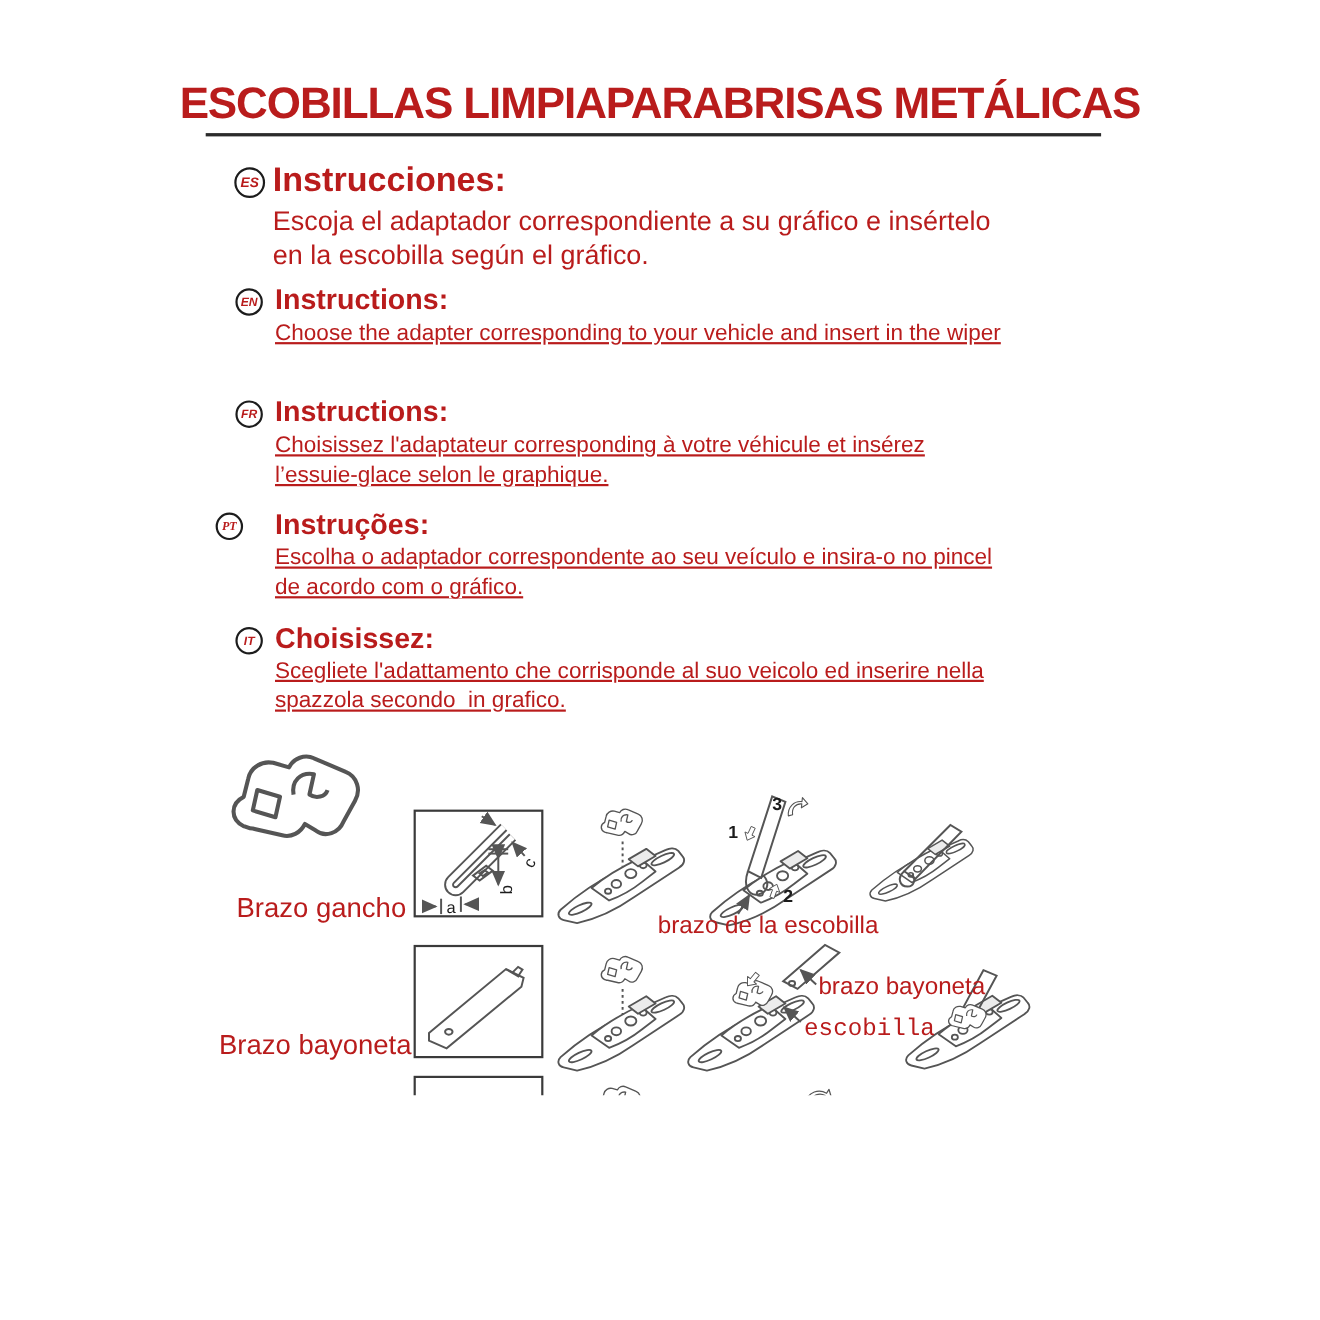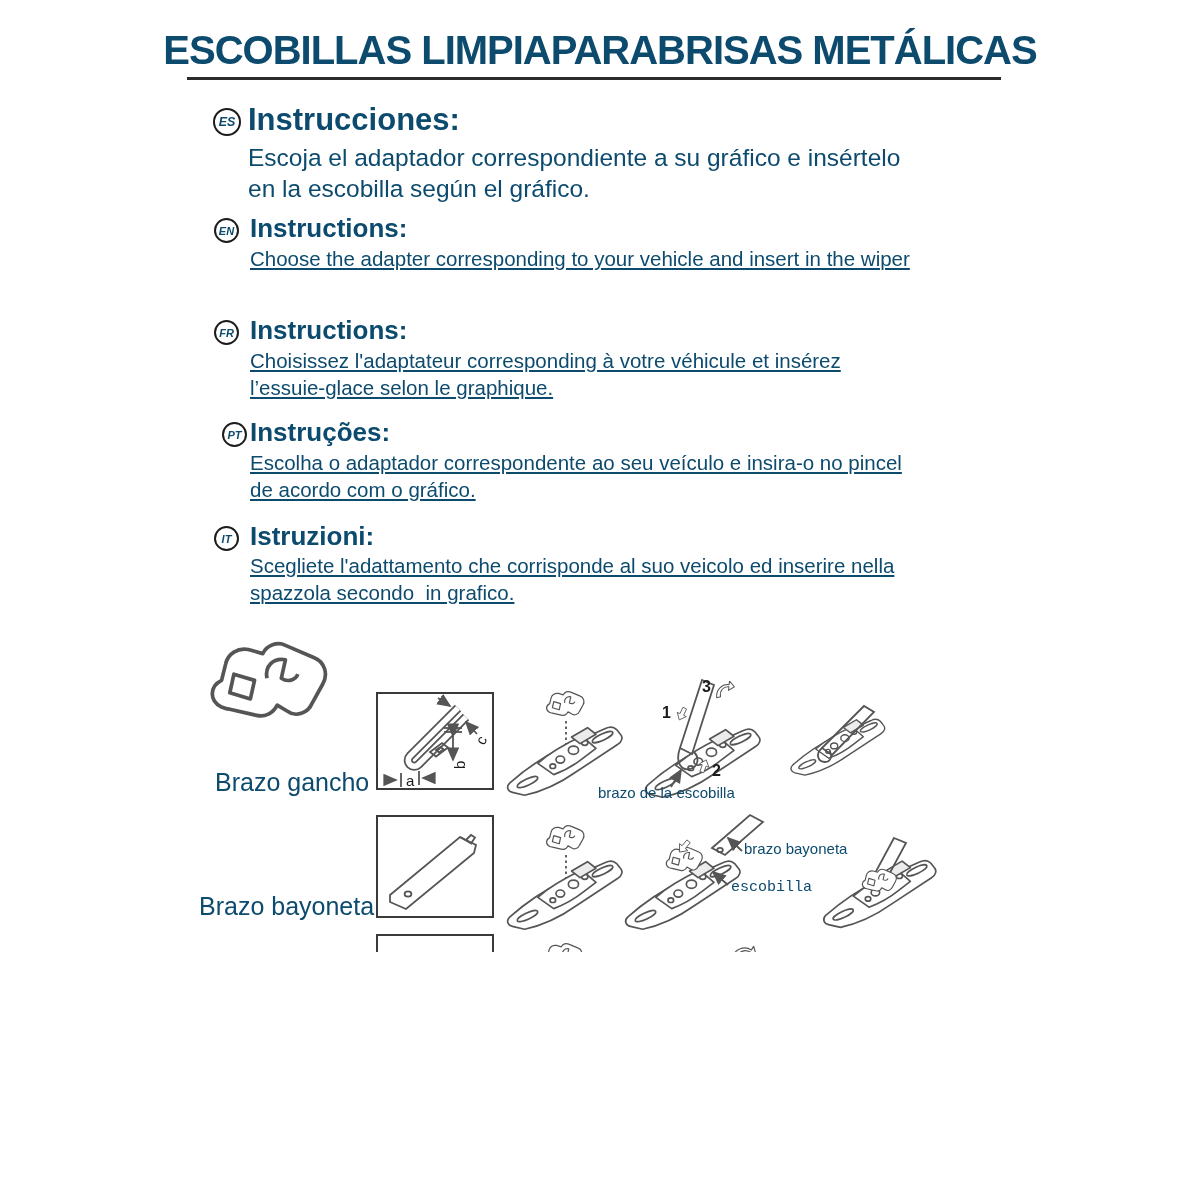--- a/index.html
+++ b/index.html
@@ -1,18 +1,18 @@
 <!DOCTYPE html>
 <html><head>
 <meta charset="utf-8">
 <style>
   html,body { margin:0; padding:0; background:#ffffff; }
   .page {
     position:relative; width:1200px; height:952px; background:#ffffff;
-    font-family:"Liberation Sans", sans-serif; color:#0c4a6e; overflow:hidden;
+    font-family:"Liberation Sans", sans-serif; color:#b91c1c; overflow:hidden;margin-top:44px;
   }
   .title {
     position:absolute; top:28px; left:0; width:100%; text-align:center;
     font-size:40px; font-weight:bold; letter-spacing:-1px; white-space:nowrap;
   }
   .rule { position:absolute; top:77px; left:187px; width:814px; height:3px; background:#2b2b2b; }
 
   .badge {
     position:absolute; border:2.5px solid #1c1c1c; border-radius:50%;
     display:flex; align-items:center; justify-content:center;
@@ -24,21 +24,21 @@
   .sec-heading { position:absolute; font-weight:bold; white-space:nowrap; }
   .h-big { font-size:31px; }
   .h-sm  { font-size:26px; }
   .sec-body { position:absolute; white-space:pre-wrap; }
   .b-big { font-size:24.5px; line-height:31px; }
   .b-sm  { font-size:20.5px; line-height:26.5px;text-decoration:underline; }
 
   .row-label { position:absolute; font-size:25px; white-space:nowrap; }
   .box { position:absolute; border:2px solid #3a3a3a; background:#fff; box-sizing:border-box; }
   .fig { position:absolute; }
-  .cap { position:absolute; font-size:15px; white-space:pre; }
+  .cap { position:absolute; font-size:22px; white-space:pre; }
 
   svg { display:block; overflow:visible; }
   svg text { font-family:"Liberation Sans", sans-serif; fill:#1c1c1c; }
   .ln { stroke:#555; fill:none; stroke-width:1.8; }
 </style>
 </head>
 <body>
 
 <div class="page">
 
@@ -84,26 +84,26 @@
   <div class="sec-body b-big" style="left:248px; top:142px;"><span>Escoja el adaptador correspondiente a su gráfico e insértelo</span><br><span>en la escobilla según el gráfico.</span></div>
 
   <div class="badge sm" style="left:214px; top:218px;">EN</div>
   <div class="sec-heading h-sm" style="left:250px; top:213px;">Instructions:</div>
   <div class="sec-body b-sm" style="left:250px; top:246px;"><span>Choose the adapter corresponding to your vehicle and insert in the wiper</span><br></div>
 
   <div class="badge sm" style="left:214px; top:320px;">FR</div>
   <div class="sec-heading h-sm" style="left:250px; top:315px;">Instructions:</div>
   <div class="sec-body b-sm" style="left:250px; top:348px;"><span>Choisissez l'adaptateur corresponding à votre véhicule et insérez</span><br><span>l’essuie-glace selon le graphique.</span></div>
 
-  <div class="badge sm" style="left:222px; top:422px;">PT</div>
+  <div class="badge sm" style="left:196px; top:422px;font-family:Liberation Serif, serif;">PT</div>
   <div class="sec-heading h-sm" style="left:250px; top:417px;">Instruções:</div>
   <div class="sec-body b-sm" style="left:250px; top:450px;"><span>Escolha o adaptador correspondente ao seu veículo e insira-o no pincel</span><br><span>de acordo com o gráfico.</span></div>
 
   <div class="badge sm" style="left:214px; top:526px;">IT</div>
-  <div class="sec-heading h-sm" style="left:250px; top:521px;">Istruzioni:</div>
+  <div class="sec-heading h-sm" style="left:250px; top:521px;">Choisissez:</div>
   <div class="sec-body b-sm" style="left:250px; top:553px;"><span>Scegliete l'adattamento che corrisponde al suo veicolo ed inserire nella</span><br><span>spazzola secondo  in grafico.</span></div>
 
   <svg class="fig" style="left:203px; top:633px;" width="140" height="106" viewBox="0 0 140 106">
     <use href="#sym-adapter" x="2" y="0" width="132" height="103"></use>
   </svg>
   <div class="row-label" style="left:215px; top:768px;">Brazo gancho</div>
 
   <div class="box" style="left:376px; top:692px; width:118px; height:98px;">
     <svg width="114" height="94" viewBox="0 0 114 94">
       <path d="M80,14 L32,62 a6,6 0 1 0 8.5,8.5 L88,23" stroke="#555" stroke-width="9" fill="none"></path>

